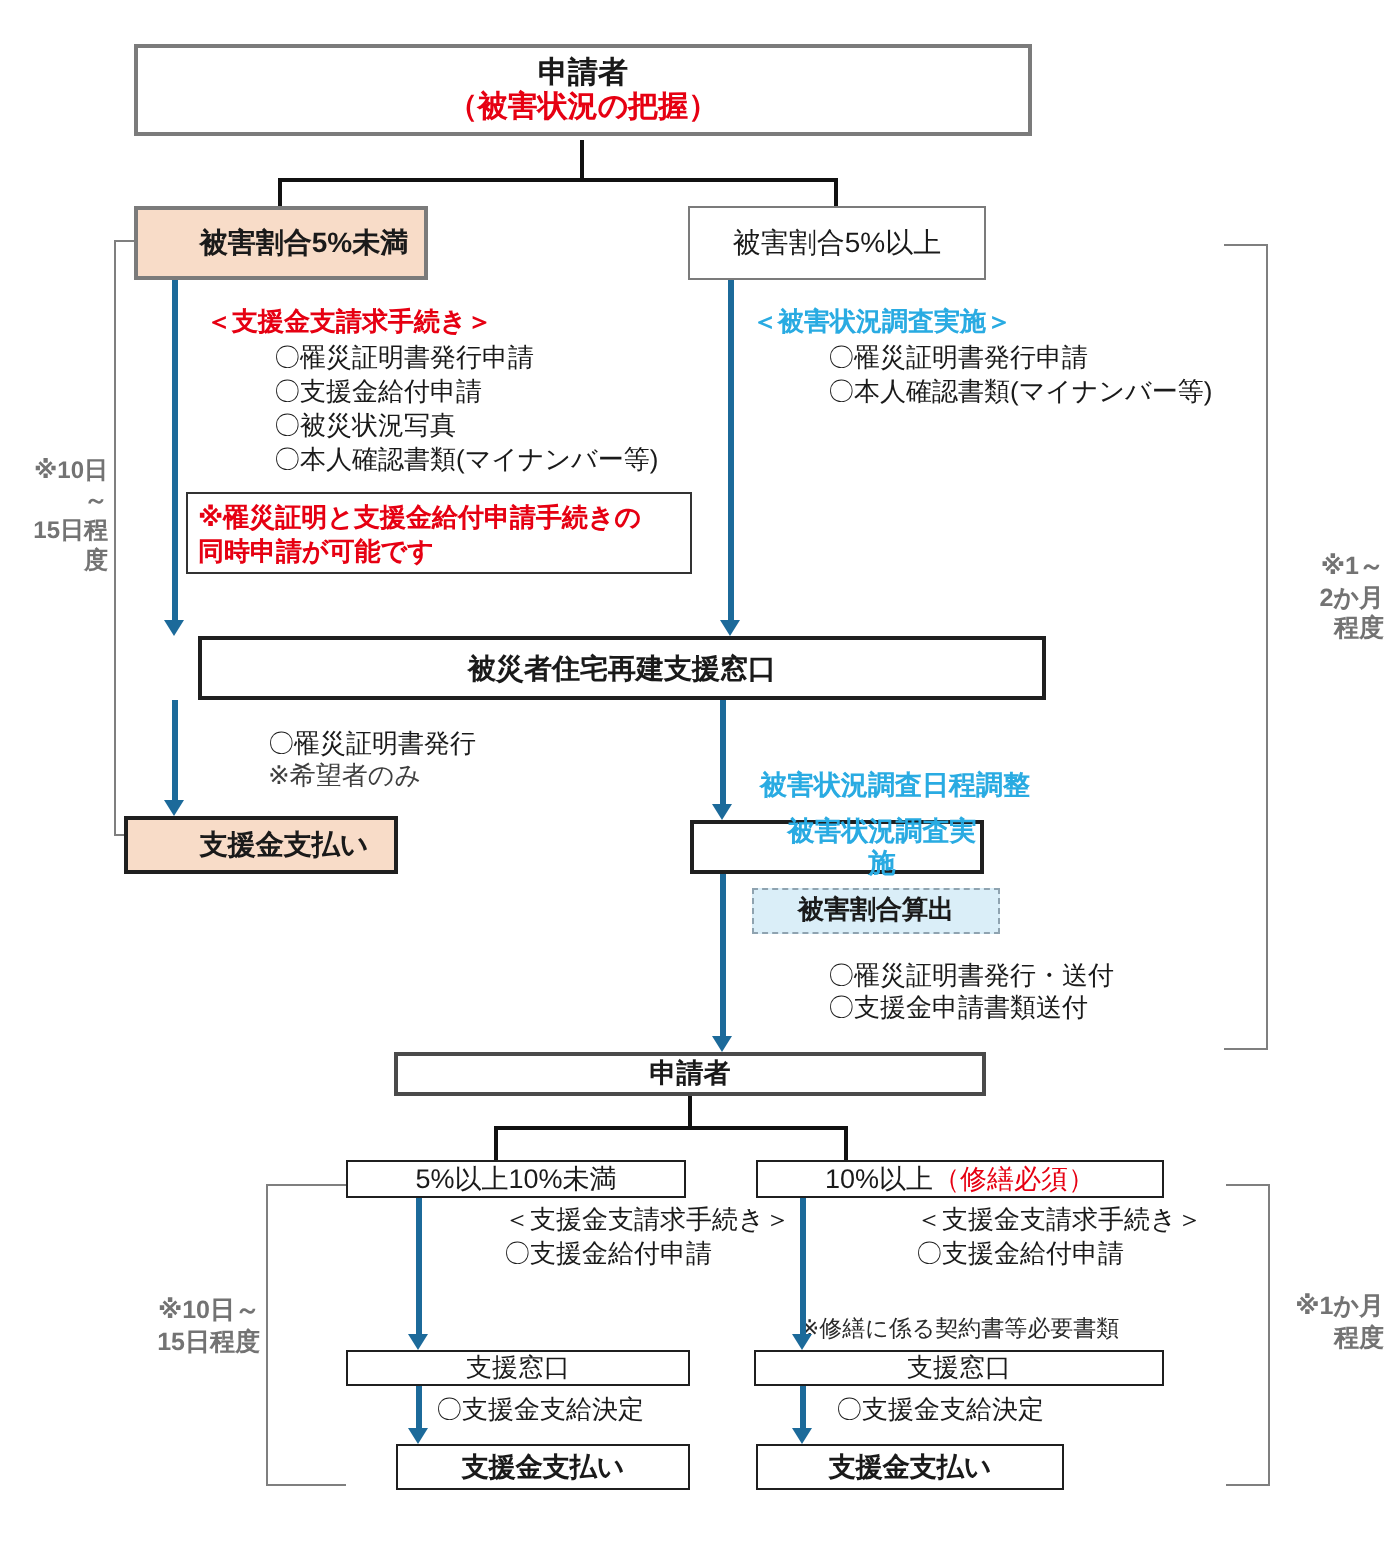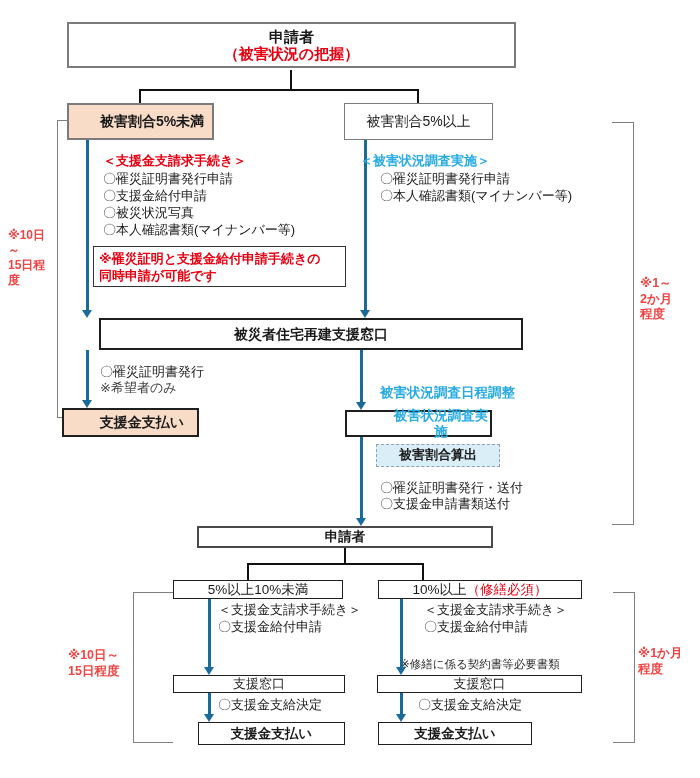--- a/index.html
+++ b/index.html
@@ -10,33 +10,33 @@
   }
   .box{position:absolute;display:flex;flex-direction:column;align-items:center;justify-content:center;
        background:#fff;border:2px solid #1f1f1f;box-sizing:border-box;text-align:center;line-height:1.15;}
   .gray-border{border:2px solid #7b7b7b;}
   .thin{border-width:1.5px;}
   .peach{background:#f8dcc8;padding-left:23px;}
   .bold{font-weight:bold;}
   .red{color:#e60012;}
   .cyan{color:#29abe2;}
   .txt{position:absolute;white-space:nowrap;}
-  .list div{white-space:nowrap;}
+  .list div{white-space:nowrap;margin-left:34px;}
   
   .hline,.vline{position:absolute;background:#111;}
   .hline{height:2px;} .vline{width:2px;}
   
   .arr{position:absolute;width:2.5px;background:#1c6a9a;}
   .arr::after{content:"";position:absolute;left:50%;transform:translateX(-50%);bottom:-8px;
     border-left:5px solid transparent;border-right:5px solid transparent;border-top:8px solid #1c6a9a;}
   
   .brk{position:absolute;box-sizing:border-box;}
   .brk-left{border-left:1.5px solid #7f7f7f;border-top:1.5px solid #7f7f7f;border-bottom:1.5px solid #7f7f7f;}
   .brk-right{border-right:1.5px solid #7f7f7f;border-top:1.5px solid #7f7f7f;border-bottom:1.5px solid #7f7f7f;}
-  .annot{position:absolute;color:#ef4444;font-weight:bold;text-align:left;line-height:1.25;}
+  .annot{position:absolute;color:#737373;font-weight:bold;text-align:right;line-height:1.25;}
   .dashed-box{border:1.6px dashed #8fa3b0;background:#daeef8;}
 </style>
 </head>
 <body>
 
 <div class="canvas">
 
   <div class="box gray-border bold" style="left:67px;top:22px;width:449px;height:46px;font-size:15px;">
     <div>申請者</div>
     <div class="red">（被害状況の把握）</div>
@@ -63,21 +63,21 @@
     <div>〇支援金給付申請</div>
     <div>〇被災状況写真</div>
     <div>〇本人確認書類(マイナンバー等)</div>
   </div>
 
   <div class="box thin" style="left:93px;top:246px;width:253px;height:41px;align-items:flex-start;padding:2px 5px;border-color:#333;">
     <div class="red bold" style="font-size:13px;line-height:17px;text-align:left;">※罹災証明と支援金給付申請手続きの</div>
     <div class="red bold" style="font-size:13px;line-height:17px;text-align:left;align-self:flex-start;">同時申請が可能です</div>
   </div>
 
-  <div class="txt cyan bold" style="left:360px;top:152px;font-size:13px;">＜被害状況調査実施＞</div>
+  <div class="txt cyan bold" style="left:376px;top:152px;font-size:13px;">＜被害状況調査実施＞</div>
   <div class="list" style="position:absolute;left:380px;top:170px;font-size:13px;line-height:17px;">
     <div>〇罹災証明書発行申請</div>
     <div>〇本人確認書類(マイナンバー等)</div>
   </div>
 
   <div class="brk brk-left" style="left:57px;top:120px;width:10px;height:298px;"></div>
   <div class="annot" style="left:8px;top:228px;width:46px;font-size:12px;">
     <div>※10日</div>
     <div>～</div>
     <div>15日程</div>

